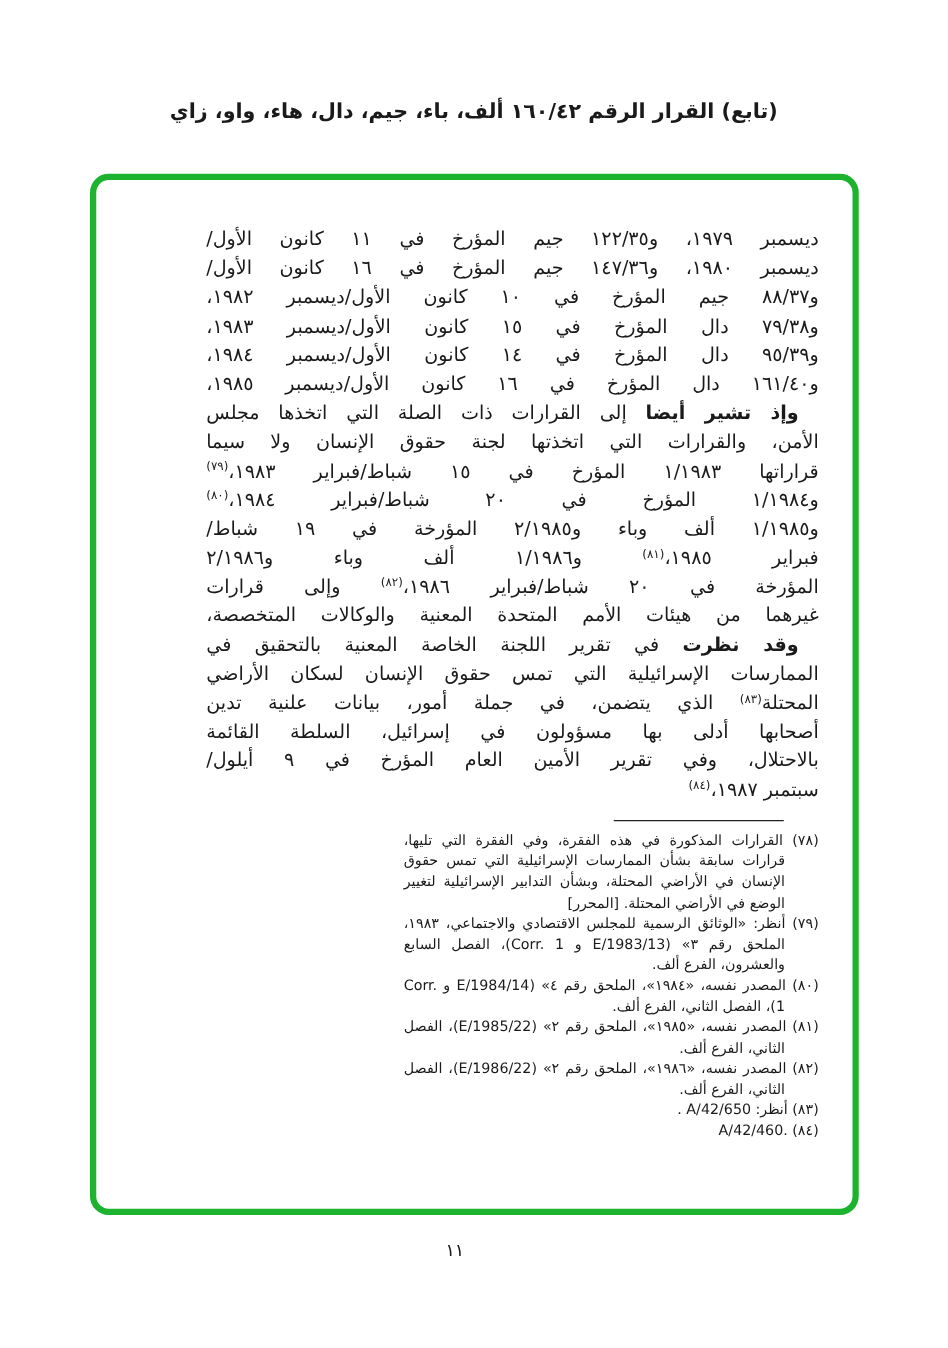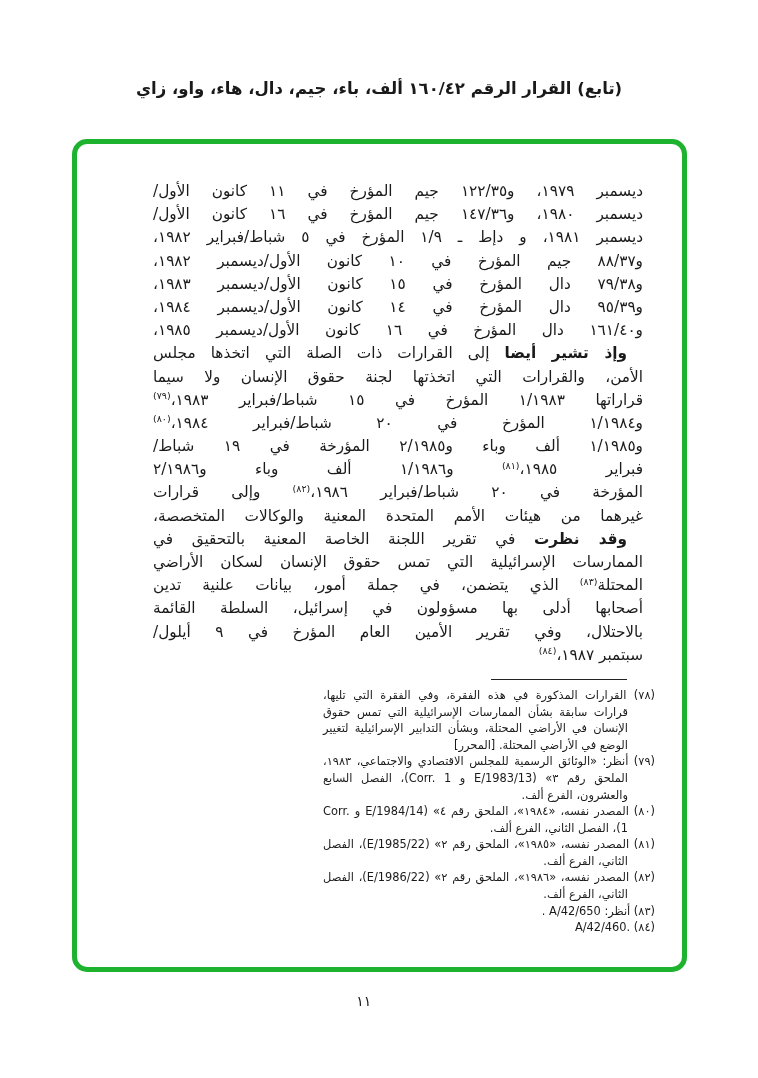--- a/index.html
+++ b/index.html
@@ -39,21 +39,21 @@
   }
   .box-inner {
     direction: rtl;
     padding: 36px 27px 0 20px;
     height: 100%;
   }
 
   
   .body-text {
     width: 490px;
-    margin-right: 12px; margin-left: auto; 
+    margin-right: 0; margin-left: auto; 
     font-size: 15.3px;
     line-height: 23.2px;
   }
   .line {
     text-align: justify;
     text-align-last: justify;
     white-space: normal;
     height: 23.2px;
   }
   .line.indent { text-indent: 16px; }
@@ -99,21 +99,20 @@
 
   <div class="doc-title">(تابع) القرار الرقم ١٦٠/٤٢ ألف، باء، جيم، دال، هاء، واو، زاي</div>
 
 
   <div class="content-box">
     <div class="box-inner">
 
       <div class="body-text">
           <div class="line"><span class="n">ديسمبر ١٩٧٩، و١٢٢/٣٥ جيم المؤرخ في ١١ كانون الأول/</span></div>
           <div class="line"><span class="n">ديسمبر ١٩٨٠، و١٤٧/٣٦ جيم المؤرخ في ١٦ كانون الأول/</span></div>
-          <div class="line"><span class="n">ديسمبر ١٩٨١، و دإط ـ ١/٩ المؤرخ في ٥ شباط/فبراير ١٩٨٢،</span></div>
           <div class="line"><span class="n">و٨٨/٣٧ جيم المؤرخ في ١٠ كانون الأول/ديسمبر ١٩٨٢،</span></div>
           <div class="line"><span class="n">و٧٩/٣٨ دال المؤرخ في ١٥ كانون الأول/ديسمبر ١٩٨٣،</span></div>
           <div class="line"><span class="n">و٩٥/٣٩ دال المؤرخ في ١٤ كانون الأول/ديسمبر ١٩٨٤،</span></div>
           <div class="line"><span class="n">و١٦١/٤٠ دال المؤرخ في ١٦ كانون الأول/ديسمبر ١٩٨٥،</span></div>
           <div class="line indent"><span class="b">وإذ تشير أيضا</span><span class="n"> إلى القرارات ذات الصلة التي اتخذها مجلس</span></div>
           <div class="line"><span class="n">الأمن، والقرارات التي اتخذتها لجنة حقوق الإنسان ولا سيما</span></div>
           <div class="line"><span class="n">قراراتها ١/١٩٨٣ المؤرخ في ١٥ شباط/فبراير ١٩٨٣،</span><span class="sup">(٧٩)</span></div>
           <div class="line"><span class="n">و١/١٩٨٤ المؤرخ في ٢٠ شباط/فبراير ١٩٨٤،</span><span class="sup">(٨٠)</span></div>
           <div class="line"><span class="n">و١/١٩٨٥ ألف وباء و٢/١٩٨٥ المؤرخة في ١٩ شباط/</span></div>
           <div class="line"><span class="n">فبراير ١٩٨٥،</span><span class="sup">(٨١)</span><span class="n"> و١/١٩٨٦ ألف وباء و٢/١٩٨٦</span></div>

